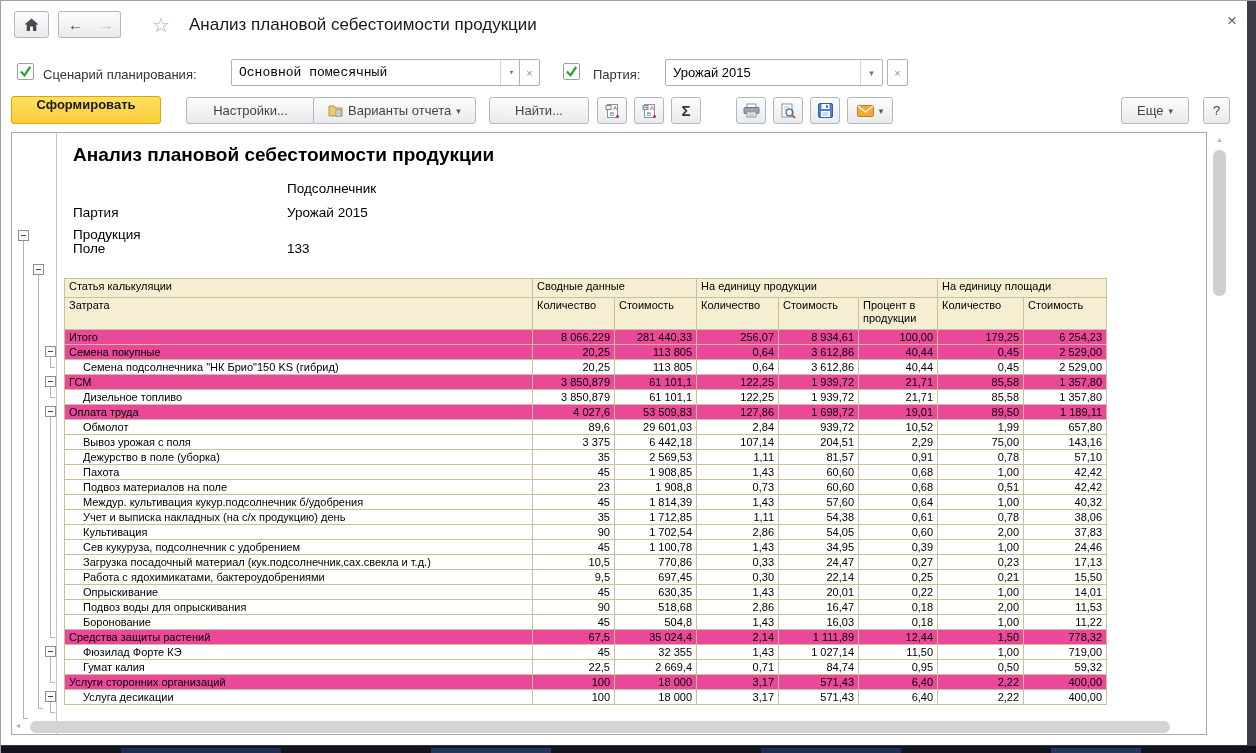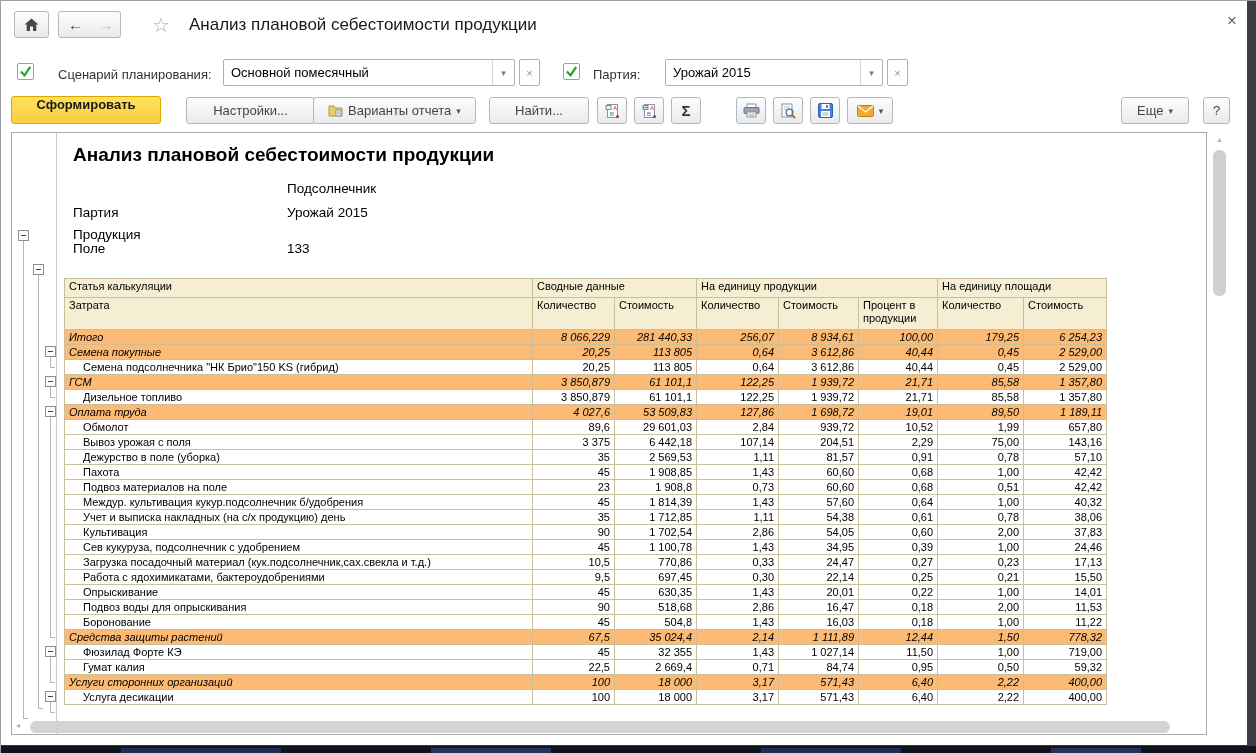--- a/index.html
+++ b/index.html
@@ -46,21 +46,21 @@
   .meta-value { position:absolute; left:275px; font-size:13.5px; color:#000; }
 
   .rtable { position:absolute; left:52px; top:145px; width:1042px; border-collapse:collapse; table-layout:fixed;
             font-size:11px; color:#000; }
   .rtable th, .rtable td { border:1px solid #c9c09a; overflow:hidden; white-space:nowrap; }
   .rtable thead th { background:#f5eed3; font-weight:normal; text-align:left; padding:1px 4px; vertical-align:top; }
   .rtable thead tr.h1 th { height:19px; }
   .rtable thead tr.h2 th { height:32px; white-space:normal; line-height:13px; }
   .rtable td { padding:1px 4px; height:15px; line-height:12px; }
   .rtable td.num { text-align:right; }
-  .row-total td, .row-group td { background:#fdba74;font-style:italic; }
+  .row-total td, .row-group td { background:#ec4899; }
   td.ind { padding-left:18px; }
 
   
   .tbox { position:absolute; width:11px; height:11px; background:#fcfcfc; border:1px solid #8e8e8e; }
   .tbox::after { content:""; position:absolute; left:2px; top:4px; width:5px; height:1px; background:#444; }
   .tline { position:absolute; width:1px; background:#b5b5b5; }
   .ttick { position:absolute; height:1px; width:5px; background:#b5b5b5; }
 
   
   .hscroll-arrow { position:absolute; left:4px; top:588px; font-size:8px; color:#aeaeae; }
@@ -96,22 +96,22 @@
   </div>
   <span class="star">☆</span>
   <span class="wtitle">Анализ плановой себестоимости продукции</span>
   <span class="close-x">×</span>
 
   <span class="cb" style="left:16px; top:62px;">
     <svg width="15" height="15" viewBox="0 0 16 16">
         <polyline points="3,8 7,12 13,3" fill="none" stroke="#27a327" stroke-width="2.4"></polyline>
       </svg>
   </span>
-  <span class="flabel" style="left:57px; top:66px;">Сценарий планирования:</span>
-  <div class="combo" style="left:222px; top:58px; width:292px;">
+  <span class="flabel" style="left:42px; top:66px;">Сценарий планирования:</span>
+  <div class="combo" style="left:230px; top:58px; width:292px;font-family:Liberation Mono, monospace;">
     <span class="combo-text">Основной помесячный</span>
     <span class="combo-arrow">▾</span>
   </div>
   <div class="xbtn" style="left:518px; top:58px;">
     <span>×</span>
   </div>
 
   <span class="cb" style="left:562px; top:62px;">
     <svg width="15" height="15" viewBox="0 0 16 16">
         <polyline points="3,8 7,12 13,3" fill="none" stroke="#27a327" stroke-width="2.4"></polyline>

